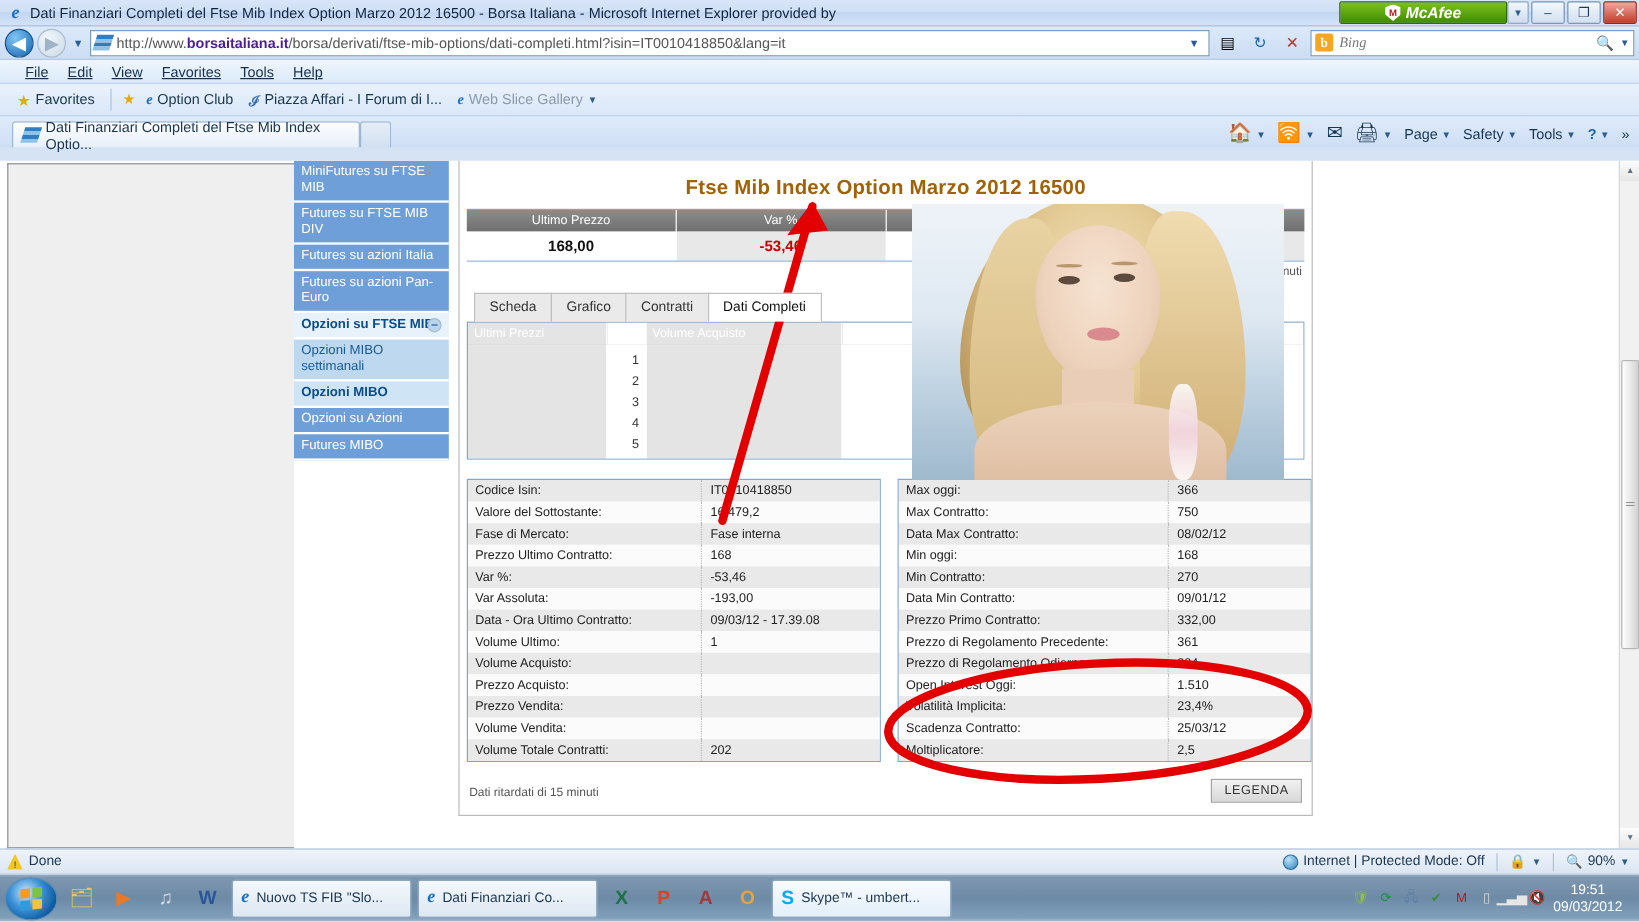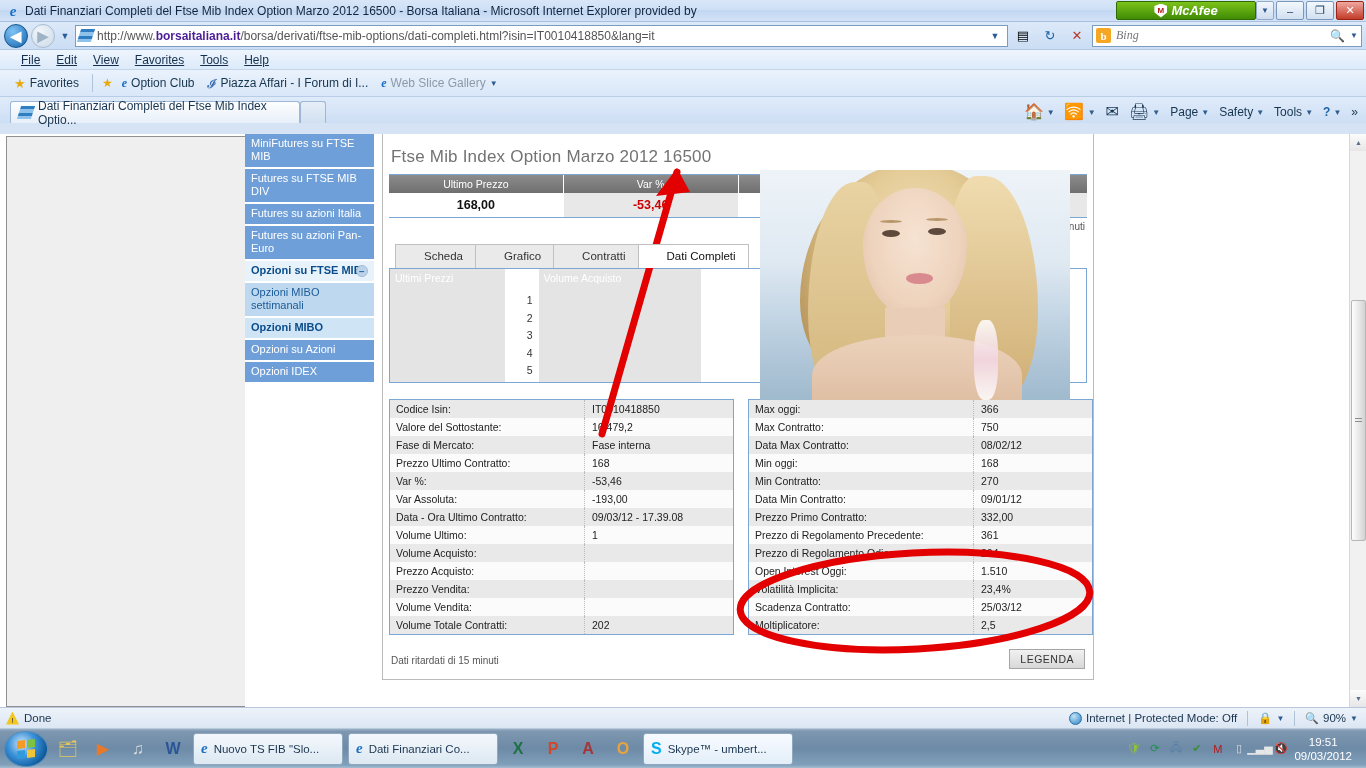--- a/index.html
+++ b/index.html
@@ -169,42 +169,42 @@
     text-align:center; border:1px solid #9dbdd9;
   }
 
   
   .main { position:absolute; left:382px; top:0; width:712px; }
   .panel {
     border:1px solid #bbbbbb; border-top:none; background:#fff;
     padding:8px 0 0 0;
   }
   .pg-title {
-    color:#737373; font-size:17px; padding:5px 8px 7px 8px;
-    font-weight:normal; letter-spacing:.2px;
+    color:#a16207; font-size:17px; padding:5px 8px 7px 8px;
+    font-weight:bold; letter-spacing:.2px;text-align:center;
   }
   .summary {
     margin:0 6px; border:1px solid #7ba7d6; border-width:1px 0;
     display:flex; background:#fff;
   }
   .sum-col { flex:1; border-right:1px solid #fff; }
   .sum-col:last-child { border-right:none; }
   .sum-h {
     background:linear-gradient(to bottom,#8c8c8c,#6f6f6f);
     color:#fff; font-size:10.5px; text-align:center; padding:3px 0;
   }
   .sum-v { text-align:center; font-size:12.5px; font-weight:bold; padding:5px 0; color:#111; background:#fff; }
   .sum-col.alt .sum-v { background:#e8e8e8; color:#c00; }
   .sum-col.alt2 .sum-v { background:#e8e8e8; }
   .note { font-size:10px; color:#555; padding:3px 8px 0 8px;text-align:right; }
 
   .tabs { display:flex; gap:0; padding:12px 0 0 12px; position:relative; }
   .ftab {
     background:#eaeaea; border:1px solid #c0c0c0; border-bottom:none;
-    padding:5px 12px 6px 28px; font-size:11.5px; color:#333; margin-right:-1px;
+    padding:5px 12px 6px 12px; font-size:11.5px; color:#333; margin-right:-1px;
   }
   .ftab.active { background:#fff; color:#111; font-weight:normal; position:relative; z-index:2;}
 
   .prices {
     margin:0 6px; border:1px solid #7ba7d6; background:#fff;
   }
   .pr-head { display:flex; background:linear-gradient(to bottom,#8c8c8c,#6f6f6f); color:#fff; font-size:10.5px; }
   .pr-head div { padding:3px 5px; border-right:1px solid #fff; }
   .pr-body { display:flex; height:95px; }
   .pr-body > div { border-right:1px solid #fff; }
@@ -467,21 +467,21 @@
       <div class="side-item"><span>Futures su FTSE MIB DIV</span></div>
       <div class="side-item"><span>Futures su azioni Italia</span></div>
       <div class="side-item"><span>Futures su azioni Pan-Euro</span></div>
       <div class="side-item sel">
         <span>Opzioni su FTSE MIB</span>
         <span class="minus">−</span>
       </div>
       <div class="side-item light"><span>Opzioni MIBO settimanali</span></div>
       <div class="side-item cur"><span>Opzioni MIBO</span></div>
       <div class="side-item"><span>Opzioni su Azioni</span></div>
-      <div class="side-item"><span>Opzioni IDEX</span></div>
+      <div class="side-item"><span>Futures MIBO</span></div>
     </div>
 
     <div class="main">
       <div class="panel">
         <div class="pg-title">Ftse Mib Index Option Marzo 2012 16500</div>
 
         <div class="summary">
           <div class="sum-col">
             <div class="sum-h">Ultimo Prezzo</div>
             <div class="sum-v">168,00</div>

